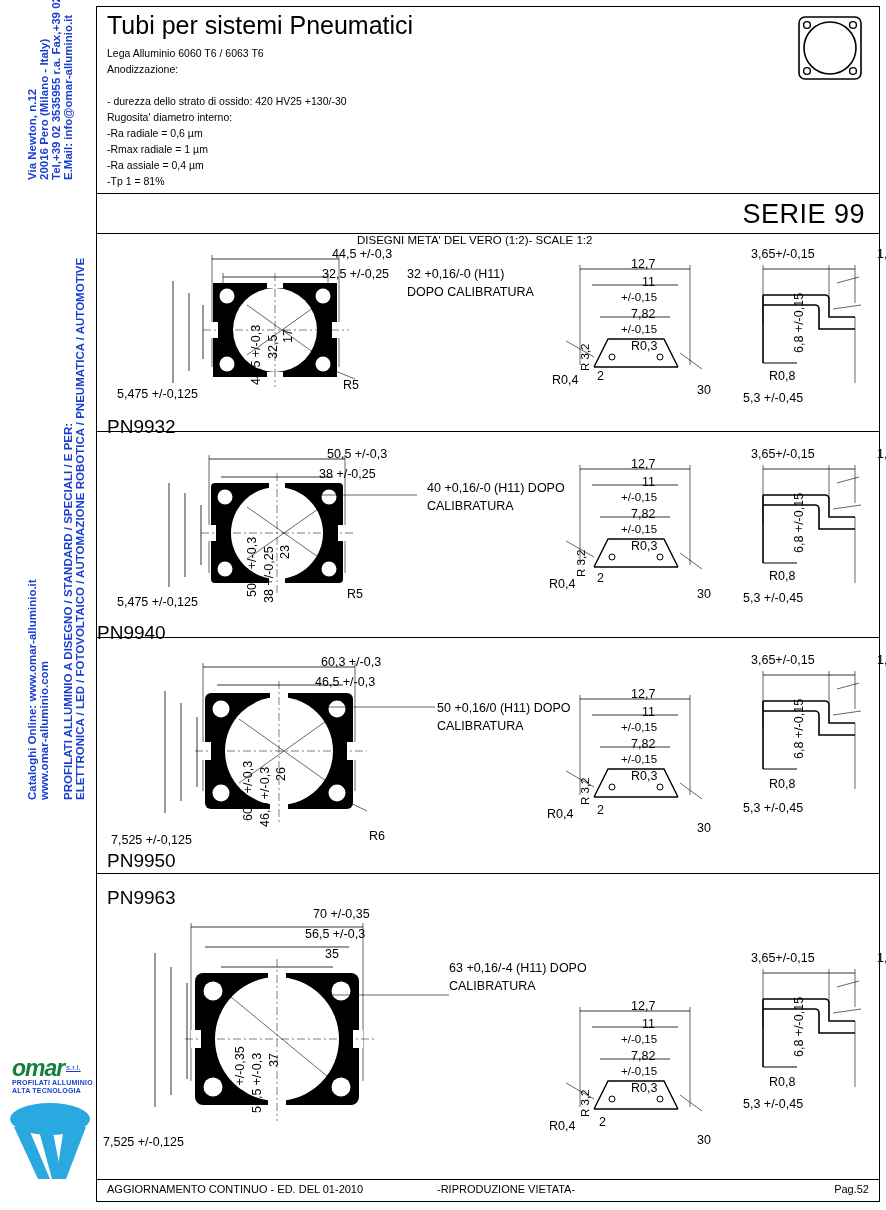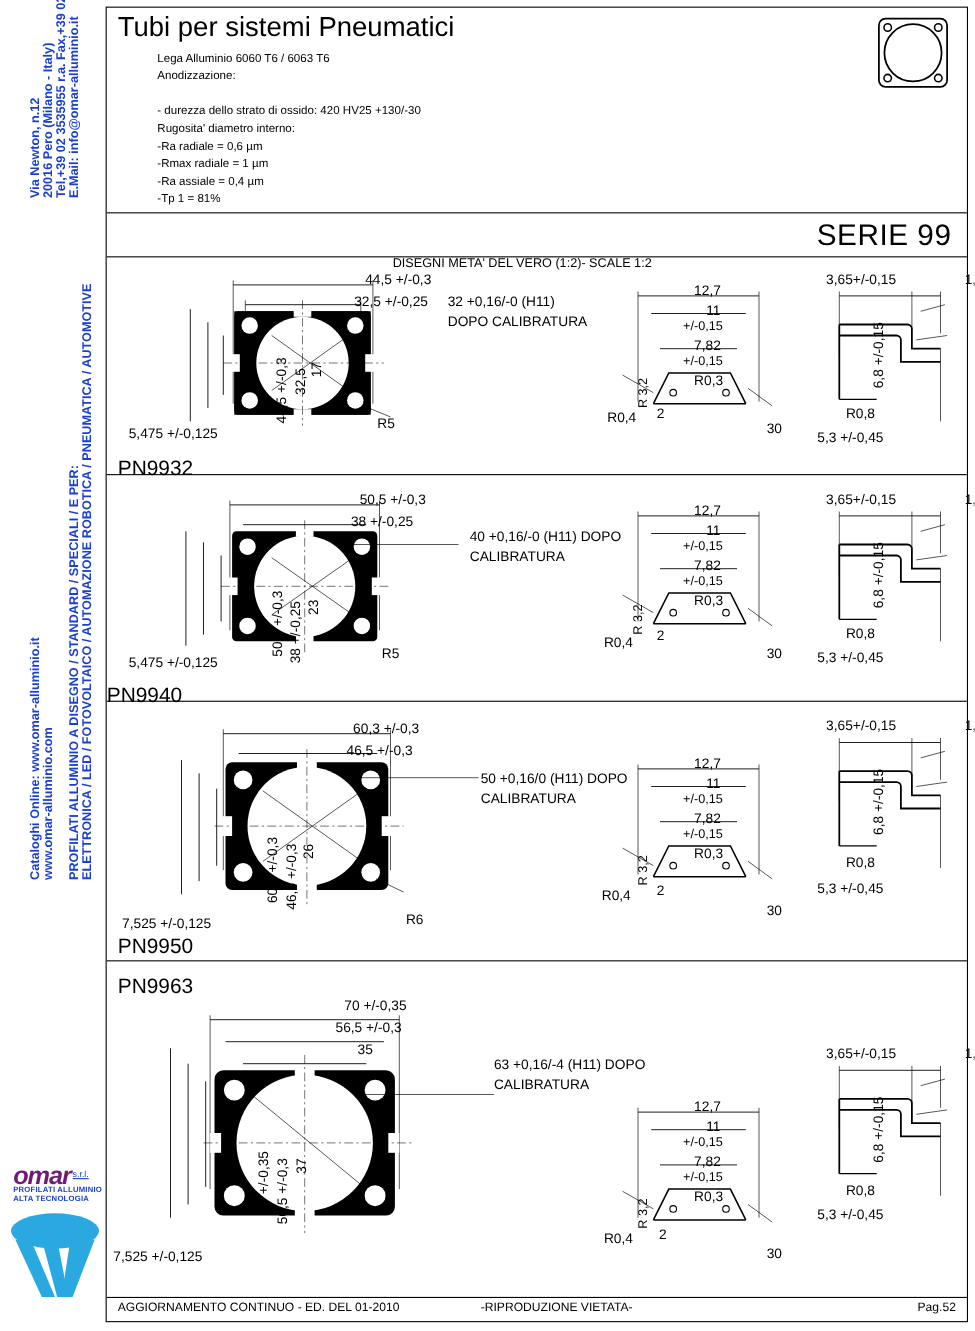--- a/index.html
+++ b/index.html
@@ -13,33 +13,33 @@
   .addr2{left:38px;top:180px;font-size:11.5px;}
   .addr3{left:50px;top:180px;font-size:11.5px;}
   .addr4{left:62px;top:180px;font-size:11.5px;}
   .cat1{left:26px;top:800px;font-size:11.5px;}
   .cat2{left:38px;top:800px;font-size:11.5px;}
   .cat4{left:62px;top:800px;font-size:11.5px;}
   .cat5{left:74px;top:800px;font-size:11.5px;}
 
   
   .logo{position:absolute;left:4px;top:1055px;width:92px;height:130px;}
-  .logo-omar{position:absolute;left:8px;top:0;font-size:23px;font-weight:bold;color:#701a75;font-style:italic;letter-spacing:-1px;}
+  .logo-omar{position:absolute;left:8px;top:0;font-size:23px;font-weight:bold;color:#15803d;font-style:italic;letter-spacing:-1px;}
   .logo-srl{position:absolute;left:62px;top:8px;font-size:8px;color:#1a3fd0;text-decoration:underline;}
   .logo-sub1{position:absolute;left:8px;top:24px;font-size:7px;font-weight:bold;color:#1a3fd0;letter-spacing:.2px;}
   .logo-sub2{position:absolute;left:8px;top:32px;font-size:7px;font-weight:bold;color:#1a3fd0;letter-spacing:.2px;}
   .logo-mark{position:absolute;left:4px;top:46px;width:84px;height:80px;}
 
   
   .frame{position:absolute;left:96px;top:6px;width:784px;height:1196px;border:1.5px solid #000;box-sizing:border-box;}
 
   
   .header{position:absolute;left:0;top:0;width:782px;height:182px;box-sizing:border-box;}
   .h-title{position:absolute;left:10px;top:4px;font-size:25px;}
-  .h-line{position:absolute;left:10px;font-size:10.5px;margin-left:36px;}
+  .h-line{position:absolute;left:10px;font-size:10.5px;}
   .hl1{top:40px;}.hl2{top:56px;}.hl3{top:72px;}.hl4{top:88px;}
   .hl5{top:104px;}.hl6{top:120px;}.hl7{top:136px;}.hl8{top:152px;}.hl9{top:168px;}
   .head-icon{position:absolute;right:14px;top:6px;width:70px;height:70px;}
   .hr-main{position:absolute;left:0;top:186px;width:782px;height:0;border-top:1.5px solid #000;}
 
   .scale-note{position:absolute;left:260px;top:200px;font-size:11.5px;margin-top:27px;}
   .serie{position:absolute;right:14px;top:192px;font-size:27px;letter-spacing:.5px;}
 
   .divider{position:absolute;left:0;width:782px;height:0;border-top:1.5px solid #000;}
   .d1{top:226px;}

